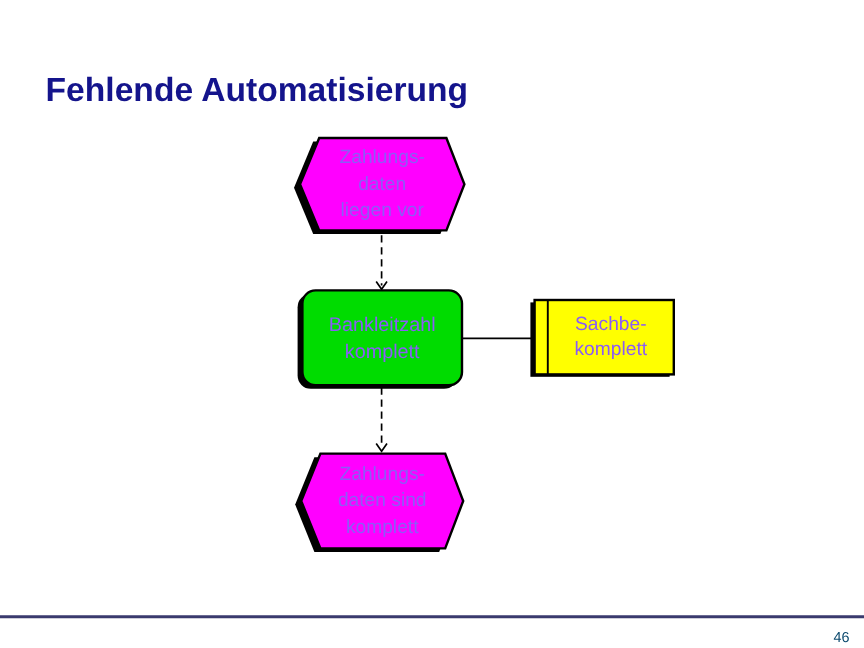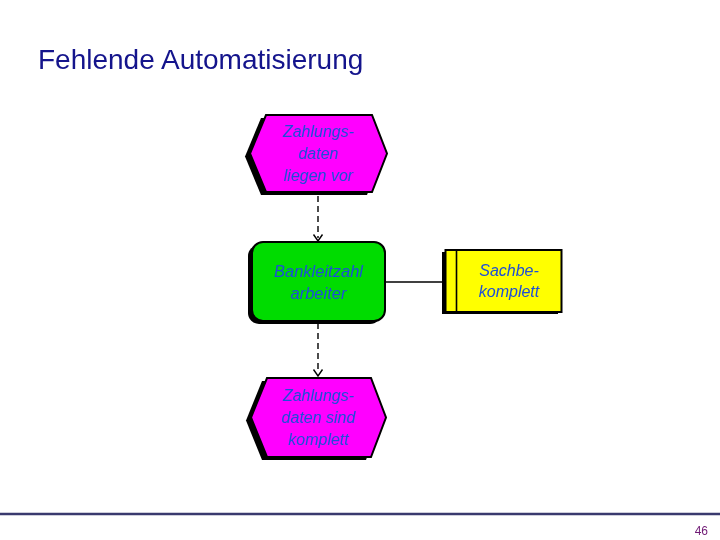--- a/index.html
+++ b/index.html
@@ -7,56 +7,55 @@
     position: relative;
     width: 720px;
     height: 540px;
     background: #ffffff;
     overflow: hidden;
     font-family: "Liberation Sans", sans-serif;
   }
   .slide-title {
     position: absolute;
     left: 38px;
-    top: 44px;
+    top: 59px;
     font-size: 28px;
-    font-weight: normal;
+    font-weight: bold;
     color: #14148c;
     letter-spacing: 0px;
     white-space: nowrap;
   }
   svg.diagram-layer {
     position: absolute;
     left: 0; top: 0;
     width: 720px; height: 540px;
   }
   .node-label {
     position: absolute;
     display: flex;
     flex-direction: column;
     align-items: center;
     justify-content: center;
     text-align: center;
-    color: #1d4ed8;
+    color: #8b5cf6;
     font-size: 16px;
     line-height: 22px;
     white-space: pre-line;
     pointer-events: none;
-    font-style: italic;
   }
   .label-event-start   { left: 250px; top: 115px; width: 137px; height: 77px; }
   .label-function      { left: 252px; top: 242px; width: 133px; height: 79px; font-size: 16.5px; }
   .label-org-unit      { left: 456px; top: 250px; width: 106px; height: 62px; line-height: 21px; }
   .label-event-end     { left: 251px; top: 378px; width: 135px; height: 79px; }
   .page-number {
     position: absolute;
     right: 12px;
     top: 524px;
     font-size: 12px;
-    color: #701a75;
+    color: #0c4a6e;
   }
 </style>
 </head>
 <body>
 
 <div class="slide">
 
   <div class="slide-title">Fehlende Automatisierung</div>
 
   <svg class="diagram-layer" viewBox="0 0 720 540" xmlns="http://www.w3.org/2000/svg">
@@ -83,21 +82,21 @@
     <polygon points="251,417.5 267,378 371,378 386,417.5 371,457 267,457" stroke="#000000" stroke-width="2" fill="#ff00ff"></polygon>
 
     <line x1="0" y1="514" x2="720" y2="514" stroke="#3a3a6e" stroke-width="2.5"></line>
   </svg>
 
   <div class="node-label label-event-start">Zahlungs-
 daten
 liegen vor</div>
 
   <div class="node-label label-function">Bankleitzahl
-arbeiter</div>
+komplett</div>
 
   <div class="node-label label-org-unit">Sachbe-
 komplett</div>
 
   <div class="node-label label-event-end">Zahlungs-
 daten sind
 komplett</div>
 
   <div class="page-number">46</div>
 

